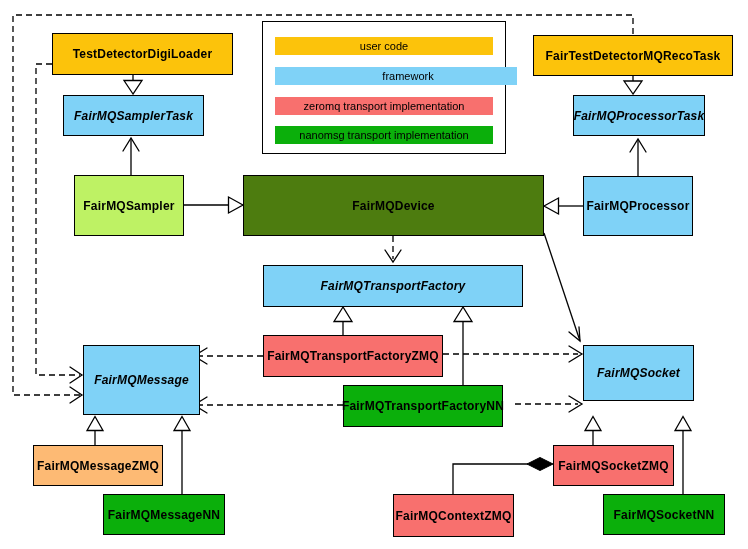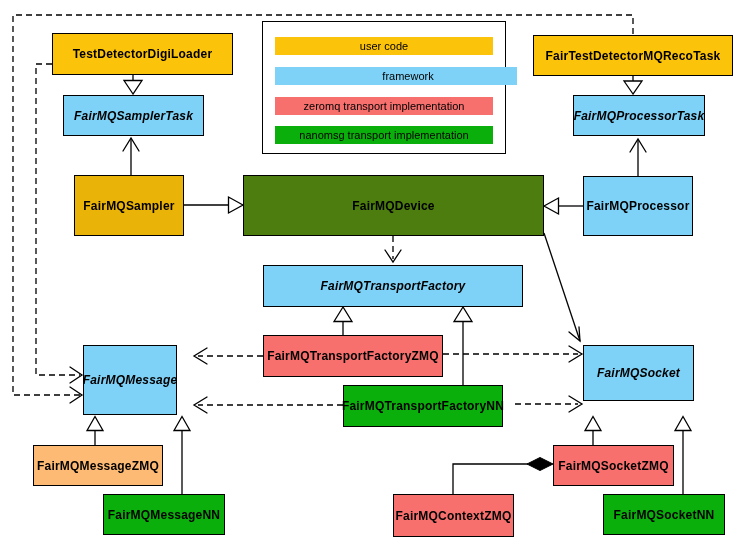--- a/index.html
+++ b/index.html
@@ -33,21 +33,21 @@
   #n-loader        { left:52px;  top:33px;  width:181px; height:42px; }
   #n-samplertask   { left:63px;  top:95px;  width:141px; height:41px; }
   #n-recotask      { left:533px; top:35px;  width:200px; height:41px; }
   #n-processortask { left:573px; top:95px;  width:132px; height:41px; }
   #n-sampler       { left:74px;  top:175px; width:110px; height:61px; }
   #n-device        { left:243px; top:175px; width:301px; height:61px; }
   #n-processor     { left:583px; top:176px; width:110px; height:60px; }
   #n-factory       { left:263px; top:265px; width:260px; height:42px; }
   #n-factoryzmq    { left:263px; top:335px; width:180px; height:42px; }
   #n-factorynn     { left:343px; top:385px; width:160px; height:42px; }
-  #n-message       { left:83px;  top:345px; width:94px; height:70px; }
+  #n-message       { left:83px;  top:345px; width:117px; height:70px; }
   #n-socket        { left:583px; top:345px; width:111px; height:56px;font-style:italic; }
   #n-messagezmq    { left:33px;  top:445px; width:130px; height:41px; }
   #n-messagenn     { left:103px; top:494px; width:122px; height:41px; }
   #n-contextzmq    { left:393px; top:494px; width:121px; height:43px; }
   #n-socketzmq     { left:553px; top:445px; width:121px; height:41px; }
   #n-socketnn      { left:603px; top:494px; width:122px; height:41px; }
 
   .ln   { stroke:#000; stroke-width:1.3; fill:none; }
   .dash { stroke-dasharray:6,4; }
   .tri  { fill:#fff; stroke:#000; stroke-width:1.3; }
@@ -164,21 +164,21 @@
     <g>
       <path class="ln" d="M453,494 L453,464 L528,464"></path>
       <polygon class="dia" points="527,464 540,457.5 553,464 540,470.5"></polygon>
     </g>
   </svg>
 
   <div class="node" id="n-loader" style="background-color: rgb(252, 195, 11);">TestDetectorDigiLoader</div>
   <div class="node abstract" id="n-samplertask" style="background-color: rgb(127, 210, 247);">FairMQSamplerTask</div>
   <div class="node" id="n-recotask" style="background-color: rgb(252, 195, 11);">FairTestDetectorMQRecoTask</div>
   <div class="node abstract" id="n-processortask" style="background-color: rgb(127, 210, 247);">FairMQProcessorTask</div>
-  <div class="node" id="n-sampler" style="background-color: #eab308;">FairMQSampler</div>
+  <div class="node" id="n-sampler" style="background-color: #bef264;">FairMQSampler</div>
   <div class="node" id="n-device" style="background-color: #4d7c0f;">FairMQDevice</div>
   <div class="node" id="n-processor" style="background-color: rgb(127, 210, 247);">FairMQProcessor</div>
   <div class="node abstract" id="n-factory" style="background-color: rgb(127, 210, 247);">FairMQTransportFactory</div>
   <div class="node" id="n-factoryzmq" style="background-color: rgb(248, 112, 110);">FairMQTransportFactoryZMQ</div>
   <div class="node" id="n-factorynn" style="background-color: rgb(11, 175, 11);">FairMQTransportFactoryNN</div>
   <div class="node abstract" id="n-message" style="background-color: rgb(127, 210, 247);">FairMQMessage</div>
   <div class="node abstract" id="n-socket" style="background-color: rgb(127, 210, 247);">FairMQSocket</div>
   <div class="node" id="n-messagezmq" style="background-color: #fdba74;">FairMQMessageZMQ</div>
   <div class="node" id="n-messagenn" style="background-color: rgb(11, 175, 11);">FairMQMessageNN</div>
   <div class="node" id="n-contextzmq" style="background-color: rgb(248, 112, 110);">FairMQContextZMQ</div>

